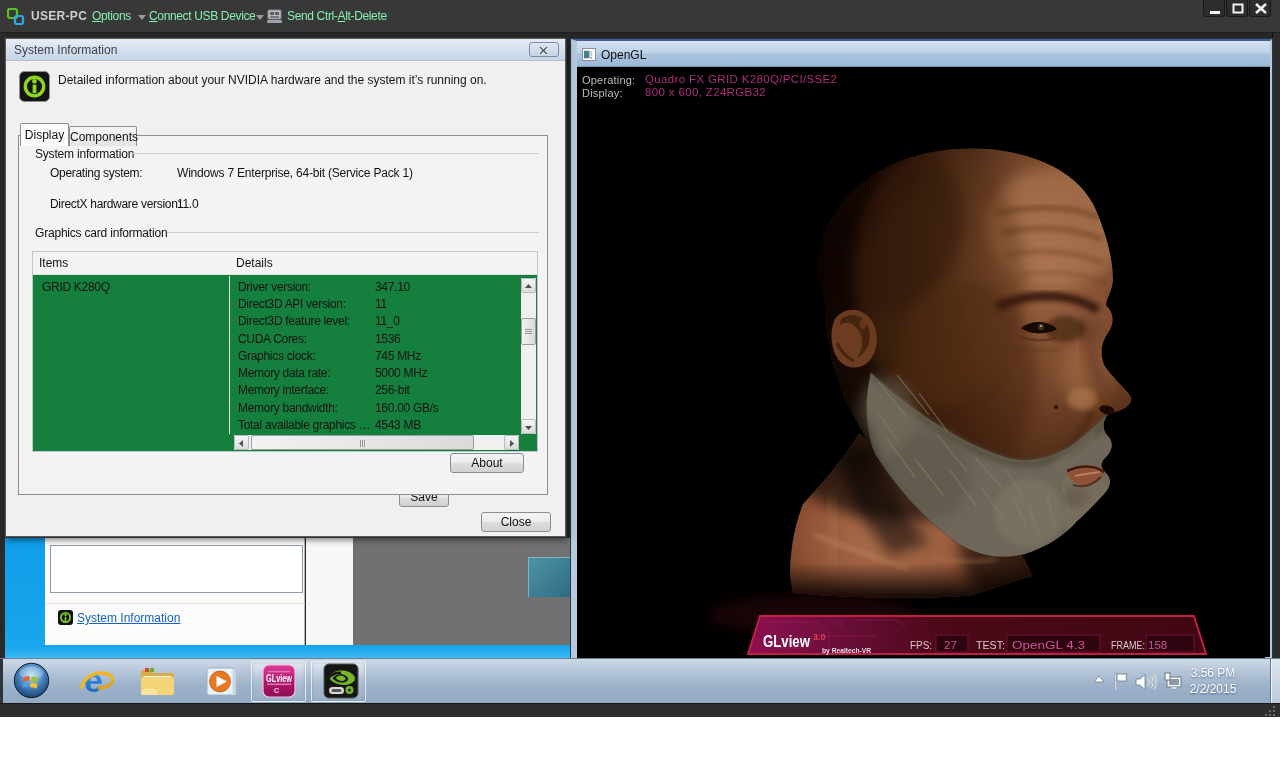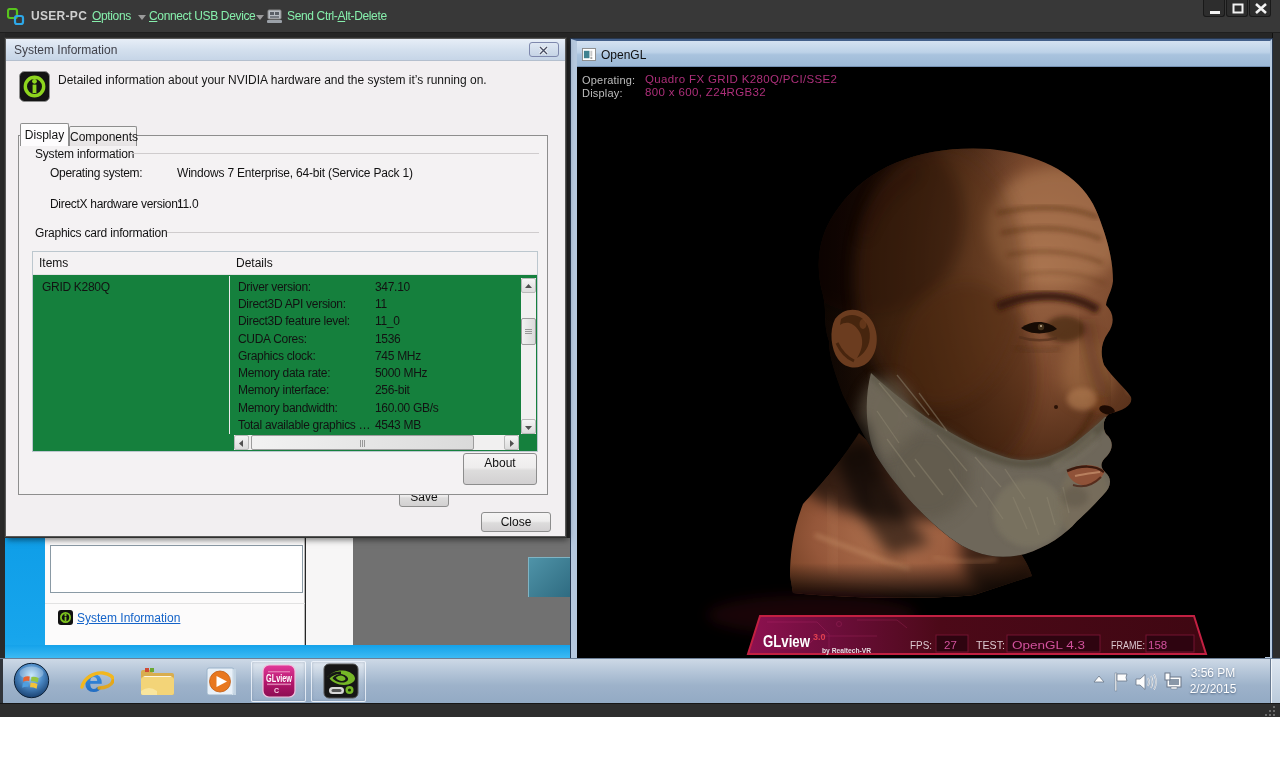--- a/index.html
+++ b/index.html
@@ -388,21 +388,21 @@
                 <path d="M8 3 L4 6.5 L8 10 Z" fill="#505050"></path>
               </svg></div>
           <div class="sthumb" style="left:218px;top:183px;width:223px;height:15px">
               <div style="position:absolute;left:108px;top:4px;width:1px;height:7px;background:#999;box-shadow:2px 0 0 #999,4px 0 0 #999"></div>
             </div>
           <div class="sbtn" style="left:471px;top:183px;width:15px;height:15px"><svg width="13" height="13">
                 <path d="M5 3 L9 6.5 L5 10 Z" fill="#505050"></path>
               </svg></div>
         </div>
 
-        <div class="btn" style="left:444px;top:317px;width:74px;height:32px;line-height:18px">About</div>
+        <div class="btn" style="left:431px;top:317px;width:74px;height:20px;line-height:18px">About</div>
       </div>
 
       <div class="btn" style="left:393px;top:448px;width:50px;height:20px;line-height:18px">Save</div>
       <div class="btn" style="left:475px;top:473px;width:70px;height:20px;line-height:18px">Close</div>
     </div>
 
     <div id="taskbar" class="abs">
 
       <svg class="abs" style="left:13px;top:3px" width="37" height="37" viewBox="0 0 37 37">
         <defs>

